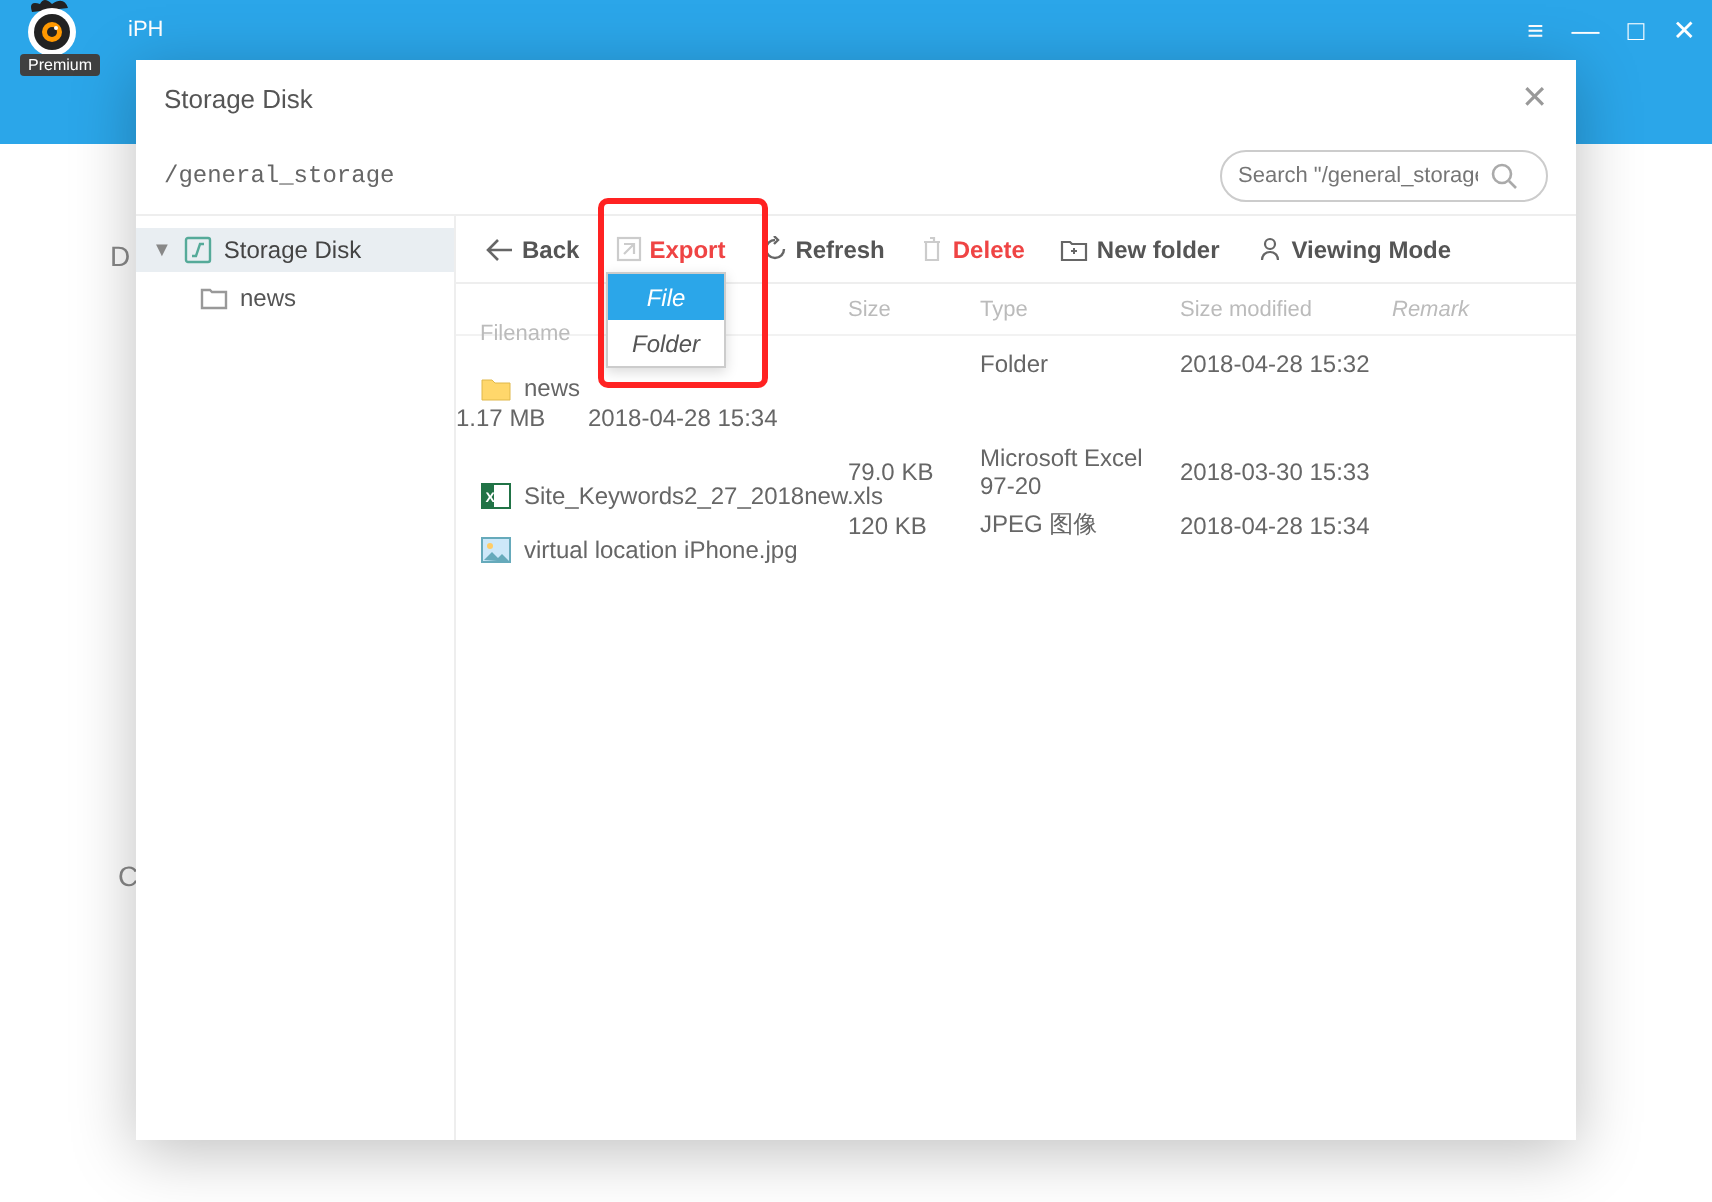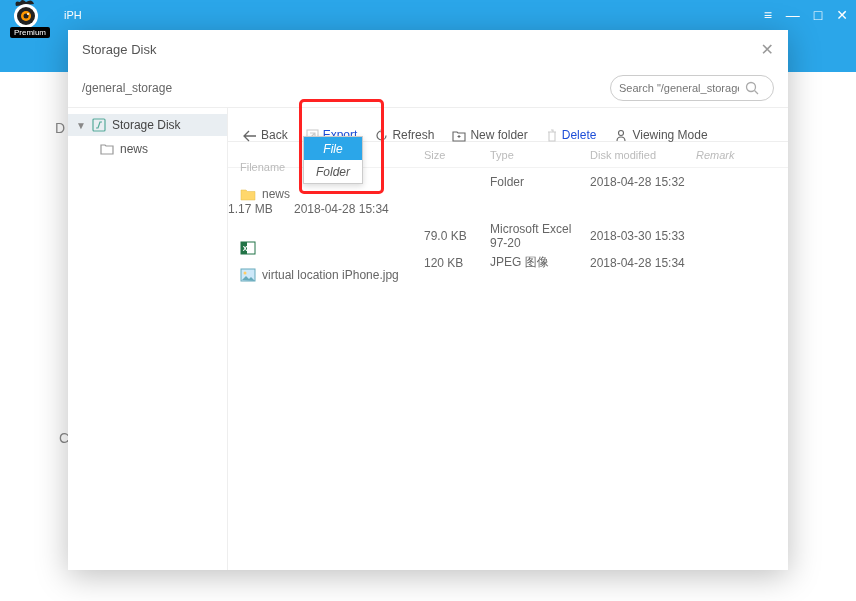--- a/index.html
+++ b/index.html
@@ -2,52 +2,52 @@
 <html><head>
 <meta charset="utf-8">
 <style>
 * { box-sizing: border-box; margin: 0; padding: 0; font-family: "Segoe UI", Arial, sans-serif; }
 body { width: 856px; height: 601px; background: #fff; position: relative; overflow: hidden; }
 
 .topbar { height: 30px; background: #2ba6e9; display: flex; align-items: center; justify-content: space-between; padding: 0 8px; }
 .topbar-left { display: flex; align-items: center; gap: 6px; }
 .logo { width: 46px; height: 30px; position: relative; }
 .logo svg { position: absolute; top: -2px; left: 0; }
-.premium-badge { position: absolute; bottom: -8px; left: 2px; background: #000000; color: #fff; font-size: 8px; padding: 1px 4px; border-radius: 2px; }
+.premium-badge { position: absolute; bottom: -8px; left: 2px; background: #404040; color: #fff; font-size: 8px; padding: 1px 4px; border-radius: 2px; }
 .topbar-text { color: #fff; font-size: 11px; margin-left: 4px; }
 .window-controls { display: flex; gap: 14px; color: #fff; font-size: 14px; }
 .window-controls span { cursor: pointer; }
 
 .appbar { height: 42px; background: #2ba6e9; display: flex; align-items: flex-end; padding-left: 190px; gap: 0; }
 .appbar-tab { width: 56px; height: 42px; display: flex; align-items: center; justify-content: center; }
 .appbar-tab.active { background: #1a8fd4; }
 
 .bg-letters { position: absolute; left: 55px; top: 120px; color: #888; font-size: 14px; }
 .bg-letter2 { position: absolute; left: 59px; top: 430px; color: #888; font-size: 14px; }
 
 .dialog { position: absolute; left: 68px; top: 30px; width: 720px; height: 540px; background: #fff; box-shadow: 0 6px 30px rgba(0,0,0,0.25); display: flex; flex-direction: column; }
 .dialog-titlebar { height: 38px; display: flex; align-items: center; justify-content: space-between; padding: 0 14px; }
 .dialog-title { color: #555; font-size: 13px; }
 .dialog-close { color: #999; font-size: 16px; cursor: pointer; }
 
 .path-row { height: 40px; border-bottom: 1px solid #eee; display: flex; align-items: center; justify-content: space-between; padding: 0 14px; }
-.path-text { color: #666; font-size: 12px; }
+.path-text { color: #666; font-size: 12px; font-family: Liberation Mono, monospace; }
 .search-box { width: 164px; height: 26px; border: 1px solid #ccc; border-radius: 13px; display: flex; align-items: center; padding: 0 8px; gap: 6px; }
 .search-box input { border: none; outline: none; width: 120px; font-size: 11px; color: #888; background: transparent; }
 
 .dialog-body { flex: 1; display: flex; }
 .sidebar { width: 160px; border-right: 1px solid #eee; padding-top: 6px; }
 .tree-root { display: flex; align-items: center; gap: 6px; padding: 4px 8px; background: #e9eef2; font-size: 12px; color: #444; cursor: pointer; }
 .tree-root .chev { color: #888; font-size: 10px; }
 .tree-child { display: flex; align-items: center; gap: 6px; padding: 6px 8px 6px 32px; font-size: 12px; color: #555; cursor: pointer; }
 
 .main { flex: 1; display: flex; flex-direction: column; position: relative; }
 .toolbar { height: 34px; border-bottom: 1px solid #eee; display: flex; align-items: center; gap: 0; padding: 0 6px; }
-.tool-btn { display: flex; align-items: flex-end; gap: 4px; padding: 0 9px; height: 34px; font-size: 12px; color: #555; cursor: pointer; white-space: nowrap; }
-.tool-btn.disabled { color: #1d4ed8; }
+.tool-btn { display: flex; align-items: center; gap: 4px; padding: 0 9px; height: 34px; font-size: 12px; color: #555; cursor: pointer; white-space: nowrap; font-weight: bold; }
+.tool-btn.disabled { color: #ef4444; }
 .tool-btn svg { flex-shrink: 0; }
 
 .table-header { height: 26px; display: flex; align-items: center; font-size: 11px; color: #bbb; border-bottom: 1px solid #f2f2f2; }
 .col-name { width: 196px; padding-left: 12px; margin-top: 24px; }
 .col-size { width: 66px; }
 .col-type { width: 100px; }
 .col-date { width: 106px; }
 .col-remark { flex: 1; font-style: italic; }
 
 .table-row { height: 27px; display: flex; align-items: center; font-size: 12px; color: #666; }
@@ -153,47 +153,47 @@
             </svg>
           <span>Export</span>
         </div>
         <div class="tool-btn">
           <svg width="13" height="13" viewBox="0 0 13 13">
               <path d="M11 6.5A4.5 4.5 0 1 1 6.5 2" fill="none" stroke="#666" stroke-width="1.2"></path>
               <path d="M6 0l2 2-2 2" fill="none" stroke="#666" stroke-width="1.2"></path>
             </svg>
           <span>Refresh</span>
         </div>
+        <div class="tool-btn disabled">
+          <svg width="12" height="13" viewBox="0 0 12 13">
+              <path d="M2 3h8M3 3v9h6V3M5 1h2v2" fill="none" stroke="#ccc" stroke-width="1.1"></path>
+            </svg>
+          <span>Delete</span>
+        </div>
         <div class="tool-btn">
           <svg width="14" height="12" viewBox="0 0 14 12">
               <path d="M1 2h4l1 1h7v8H1z" fill="none" stroke="#666" stroke-width="1.1"></path>
               <path d="M7 5v3M5.5 6.5h3" stroke="#666" stroke-width="1"></path>
             </svg>
           <span>New folder</span>
-        </div>
-        <div class="tool-btn disabled">
-          <svg width="12" height="13" viewBox="0 0 12 13">
-              <path d="M2 3h8M3 3v9h6V3M5 1h2v2" fill="none" stroke="#ccc" stroke-width="1.1"></path>
-            </svg>
-          <span>Delete</span>
         </div>
         <div class="tool-btn">
           <svg width="14" height="13" viewBox="0 0 14 13">
               <circle cx="7" cy="4" r="2.5" fill="none" stroke="#666" stroke-width="1.1"></circle>
               <path d="M3 12c0-2.5 1.8-4 4-4s4 1.5 4 4" fill="none" stroke="#666" stroke-width="1.1"></path>
             </svg>
           <span>Viewing Mode</span>
         </div>
       </div>
 
       <div class="table-header">
         <div class="col-name">Filename</div>
         <div class="col-size">Size</div>
         <div class="col-type">Type</div>
-        <div class="col-date">Disk modified</div>
+        <div class="col-date">Size modified</div>
         <div class="col-remark">Remark</div>
       </div>
 
       <div id="rows-container">
           <div class="table-row">
             <div class="col-name">
               <span class="file-icon">
                 <svg width="16" height="14" viewBox="0 0 16 14">
                   <path d="M1 3h5l1.5 1.5H15V13H1z" fill="#ffd76b" stroke="#e0b84a" stroke-width="0.5"></path>
                 </svg>
@@ -212,20 +212,21 @@
           </div>
           <div class="table-row">
             <div class="col-name">
               <span class="file-icon">
                 <svg width="16" height="16" viewBox="0 0 16 16">
                   <rect x="1" y="2" width="14" height="12" fill="#fff" stroke="#217346"></rect>
                   <rect x="1" y="2" width="6" height="12" fill="#217346"></rect>
                   <text x="2.8" y="11" font-size="7" fill="#fff" font-weight="bold">X</text>
                 </svg>
               </span>
+              <span>Site_Keywords2_27_2018new.xls</span>
             </div>
             <div class="col-size">79.0 KB</div>
             <div class="col-type">Microsoft Excel 97-20</div>
             <div class="col-date">2018-03-30 15:33</div>
             <div class="col-remark"></div>
           </div>
           <div class="table-row">
             <div class="col-name">
               <span class="file-icon">
                 <svg width="16" height="14" viewBox="0 0 16 14">

